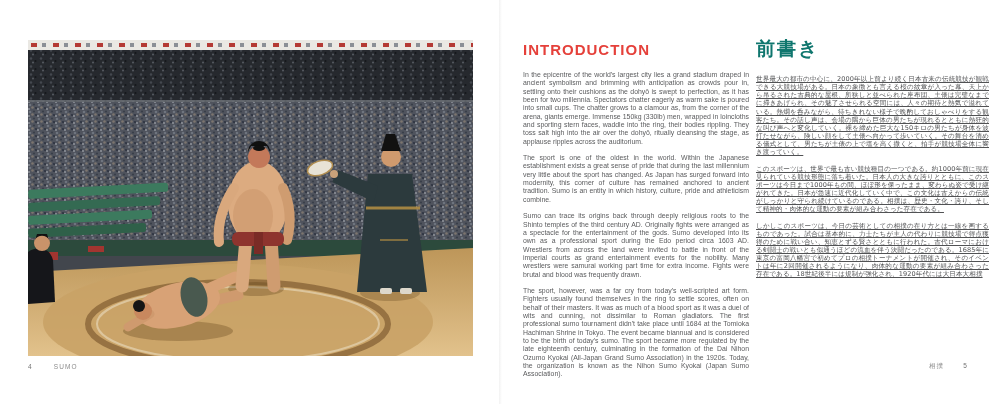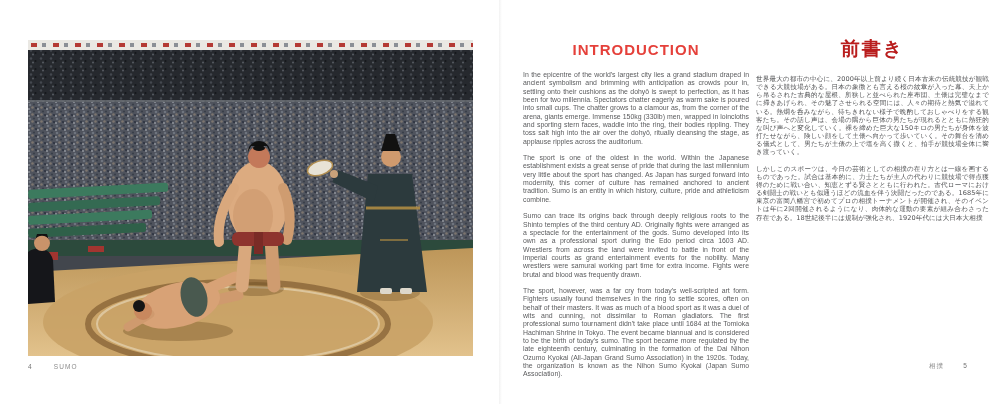--- a/index.html
+++ b/index.html
@@ -9,27 +9,27 @@
           background:linear-gradient(90deg,rgba(0,0,0,0.05),rgba(0,0,0,0));}
   .photo{position:absolute;left:28px;top:40px;width:445px;height:316px;margin:0;overflow:hidden;}
   .photo svg{display:block;width:100%;height:100%;}
   .footer{position:absolute;font-size:6.5px;color:#8b8b8b;letter-spacing:1.1px;}
   .footer-left{left:28px;top:363px;display:flex;gap:21px;}
   .footer-right{left:929px;top:362px;display:flex;gap:19px;}
   .pagenum{color:#737373;}
   .col{position:absolute;top:41px;}
   .col-en{left:523px;width:226px;}
   .col-ja{left:756px;width:233px;top:36px;font-family:"DejaVu Sans",sans-serif;}
-  .col h1{margin:0;font-weight:800;text-align:center;}
+  .col h1{margin:0;font-weight:800;}
   .col-en h1{font-size:15px;letter-spacing:1px;color:#e5403a;margin-bottom:13px;
              font-family:"Liberation Sans",sans-serif;}
-  .col-ja h1{font-size:19px;letter-spacing:2px;color:#b91c1c;margin-bottom:13px;}
+  .col-ja h1{font-size:19px;letter-spacing:2px;color:#0f766e;margin-bottom:13px;}
   .col-en p{font-size:6.9px;line-height:8.35px;text-align:justify;color:#5a5b5d;margin:0 0 8px 0;}
   .col-ja p{font-size:6.55px;line-height:8.15px;text-align:justify;color:#515254;margin:0 0 8px 0;
-            letter-spacing:0.1px;}
+            letter-spacing:0.1px;text-decoration:underline;}
 </style>
 </head>
 <body>
 
 <div class="spread">
   <div class="gutter"></div>
 
   <div class="page-left">
     <figure class="photo">
       <svg viewBox="0 0 445 316" preserveAspectRatio="none">
@@ -148,20 +148,21 @@
       <h1>INTRODUCTION</h1>
       <p>In the epicentre of the world's largest city lies a grand stadium draped in ancient symbolism and brimming with anticipation as crowds pour in, settling onto their cushions as the dohyō is swept to perfection, as it has been for two millennia. Spectators chatter eagerly as warm sake is poured into small cups. The chatter grows to a clamour as, from the corner of the arena, giants emerge. Immense 150kg (330lb) men, wrapped in loincloths and sporting stern faces, waddle into the ring, their bodies rippling. They toss salt high into the air over the dohyō, ritually cleansing the stage, as applause ripples across the auditorium.</p>
       <p>The sport is one of the oldest in the world. Within the Japanese establishment exists a great sense of pride that during the last millennium very little about the sport has changed. As Japan has surged forward into modernity, this corner of culture has remained anchored to ancient tradition. Sumo is an entity in which history, culture, pride and athleticism combine.</p>
       <p>Sumo can trace its origins back through deeply religious roots to the Shinto temples of the third century AD. Originally fights were arranged as a spectacle for the entertainment of the gods. Sumo developed into its own as a professional sport during the Edo period circa 1603 AD. Wrestlers from across the land were invited to battle in front of the imperial courts as grand entertainment events for the nobility. Many wrestlers were samurai working part time for extra income. Fights were brutal and blood was frequently drawn.</p>
       <p>The sport, however, was a far cry from today's well-scripted art form. Fighters usually found themselves in the ring to settle scores, often on behalf of their masters. It was as much of a blood sport as it was a duel of wits and cunning, not dissimilar to Roman gladiators. The first professional sumo tournament didn't take place until 1684 at the Tomioka Hachiman Shrine in Tokyo. The event became biannual and is considered to be the birth of today's sumo. The sport became more regulated by the late eighteenth century, culminating in the formation of the Dai Nihon Ozumo Kyokai (All-Japan Grand Sumo Association) in the 1920s. Today, the organization is known as the Nihon Sumo Kyokai (Japan Sumo Association).</p>
     </div>
 
     <div class="col col-ja">
       <h1>前書き</h1>
       <p>世界最大の都市の中心に、2000年以上前より続く日本古来の伝統競技が観戦できる大競技場がある。日本の象徴とも言える桜の紋章が入った幕、天上から吊るされた古典的な屋根、所狭しと並べられた座布団、土俵は完璧なまでに掃きあげられ、その魅了させられる空間には、人々の期待と熱気で溢れている。熱燗を呑みながら、待ちきれない様子で晩酌しておしゃべりをする観客たち。その話し声は、会場の隅から巨体の男たちが現れるとともに熱狂的な叫び声へと変化していく。裸を締めた巨大な150キロの男たちが身体を波打たせながら、険しい顔をして土俵へ向かって歩いていく。その舞台を清める儀式として、男たちが土俵の上で塩を高く撒くと、拍手が競技場全体に響き渡っていく。</p>
+      <p>このスポーツは、世界で最も古い競技種目の一つである。約1000年前に現在見られている競技形態に落ち着いた。日本人の大きな誇りとともに、このスポーツは今日まで1000年もの間、ほぼ形を保ったまま、変わらぬ姿で受け継がれてきた。日本が急速に近代化していく中で、この文化は古えからの伝統がしっかりと守られ続けているのである。相撲は、歴史・文化・誇り、そして精神的・肉体的な運動の要素が組み合わさった存在である。</p>
       <p>しかしこのスポーツは、今日の芸術としての相撲の在り方とは一線を画するものであった。試合は基本的に、力士たちが主人の代わりに競技場で得点獲得のために戦い合い、知恵とずる賢さとともに行われた。古代ローマにおける剣闘士の戦いとも似通うほどの流血を伴う決闘だったのである。1685年に東京の富岡八幡宮で初めてプロの相撲トーナメントが開催され、そのイベントは年に2回開催されるようになり、肉体的な運動の要素が組み合わさった存在である。18世紀後半には規制が強化され、1920年代には大日本大相撲</p>
     </div>
 
     <div class="footer footer-right">
       <span>相撲</span>
       <span class="pagenum">5</span>
     </div>
   </div>
 </div>
 

